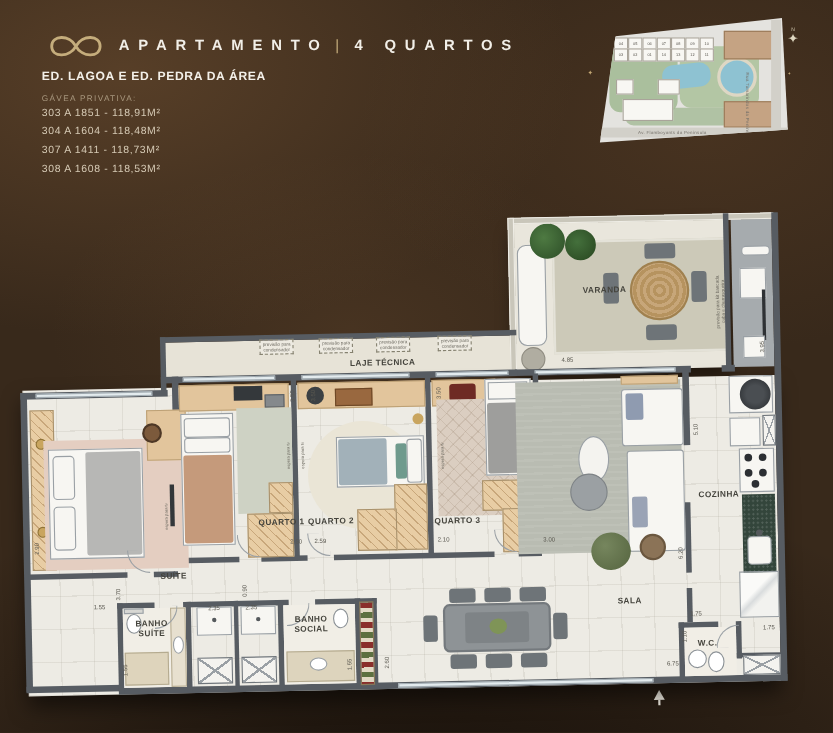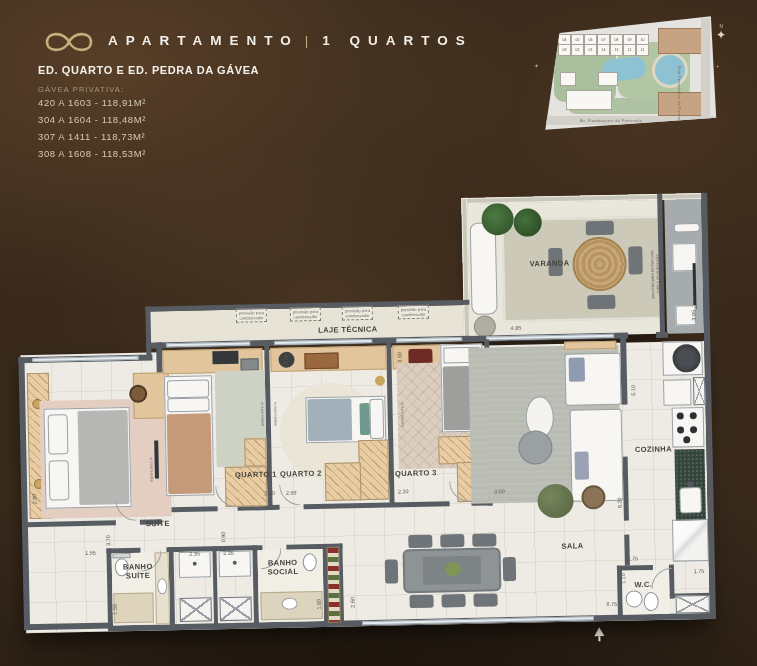--- a/index.html
+++ b/index.html
@@ -74,25 +74,25 @@
     border-bottom:9px solid #e8e4da;}
   #north .stem{width:2px;height:5px;background:#e8e4da;margin-left:4px;}
 </style>
 </head>
 <body>
 
 <svg class="abs" style="left:40px;top:24px;" width="58" height="36" viewBox="0 0 58 36">
   <path d="M29 18 C23 7 7 8 7 18 C7 28 23 29 29 18 C35 7 51 8 51 18 C51 28 35 29 29 18" stroke="#c5ad7c" stroke-width="2.6" fill="none" stroke-linecap="round"></path>
 </svg>
 <div id="brand-title">
-  <span>APARTAMENTO</span><span class="div">|</span><span>1 QUARTOS</span>
+  <span>APARTAMENTO</span><span class="div">|</span><span>4 QUARTOS</span>
 </div>
-<div id="subtitle">ED. QUARTO E ED. PEDRA DA GÁVEA</div>
+<div id="subtitle">ED. LAGOA E ED. PEDRA DA ÁREA</div>
 <div id="area-label">GÁVEA PRIVATIVA:</div>
-<div class="area-line" style="top:97px">420 A 1603 - 118,91M²</div>
+<div class="area-line" style="top:97px">303 A 1851 - 118,91M²</div>
 <div class="area-line" style="top:114px">304 A 1604 - 118,48M²</div>
 <div class="area-line" style="top:131px">307 A 1411 - 118,73M²</div>
 <div class="area-line" style="top:148px">308 A 1608 - 118,53M²</div>
 
 <div id="sitemap">
   <div class="base"></div>
   <div class="green" style="left:14px;top:30px;width:62px;height:58px;background:#aabf9d"></div>
   <div class="green" style="left:78px;top:28px;width:72px;height:56px;background:#b3c6a4"></div>
   <div class="green" style="left:28px;top:84px;width:122px;height:16px;background:#9fb790;opacity:.75"></div>
   <div class="abs" style="left:62px;top:44px;width:44px;height:22px;background:#8ec2d2;border-radius:10px;transform:rotate(-6deg)"></div>

